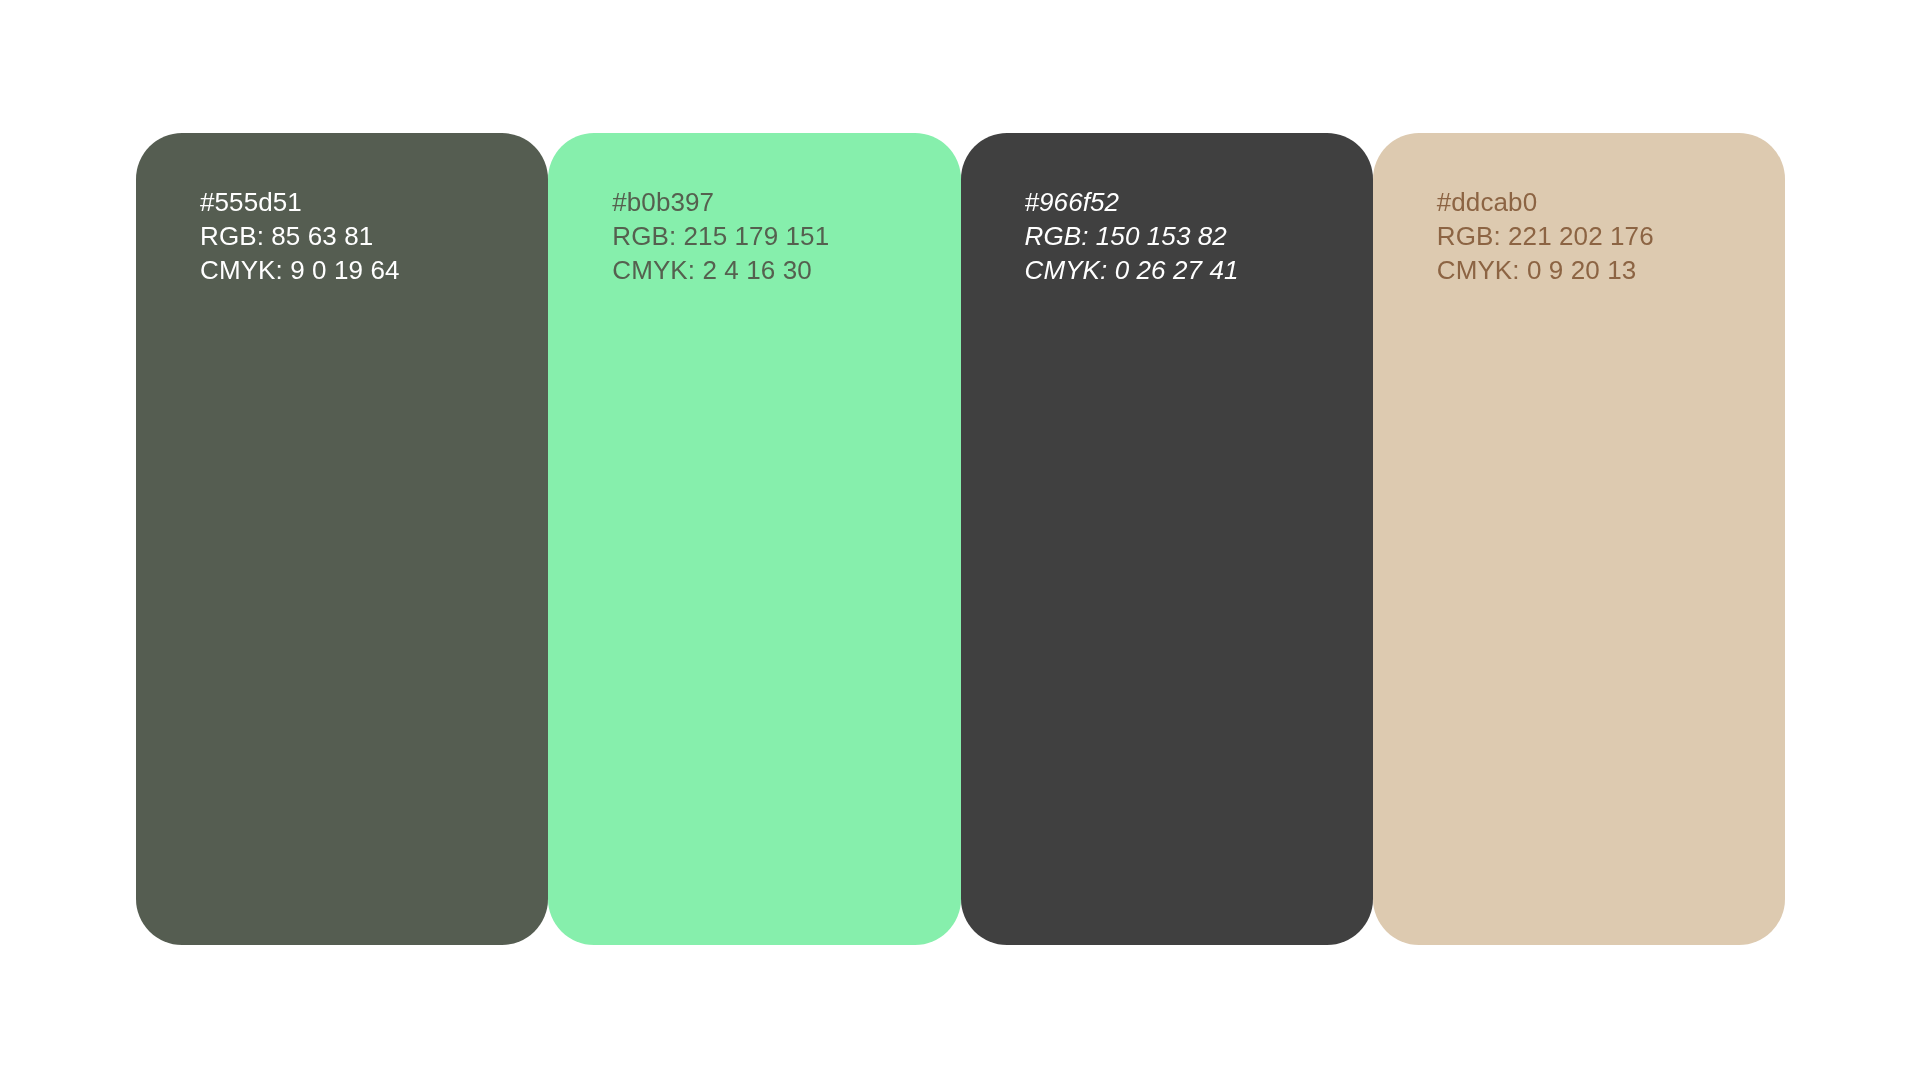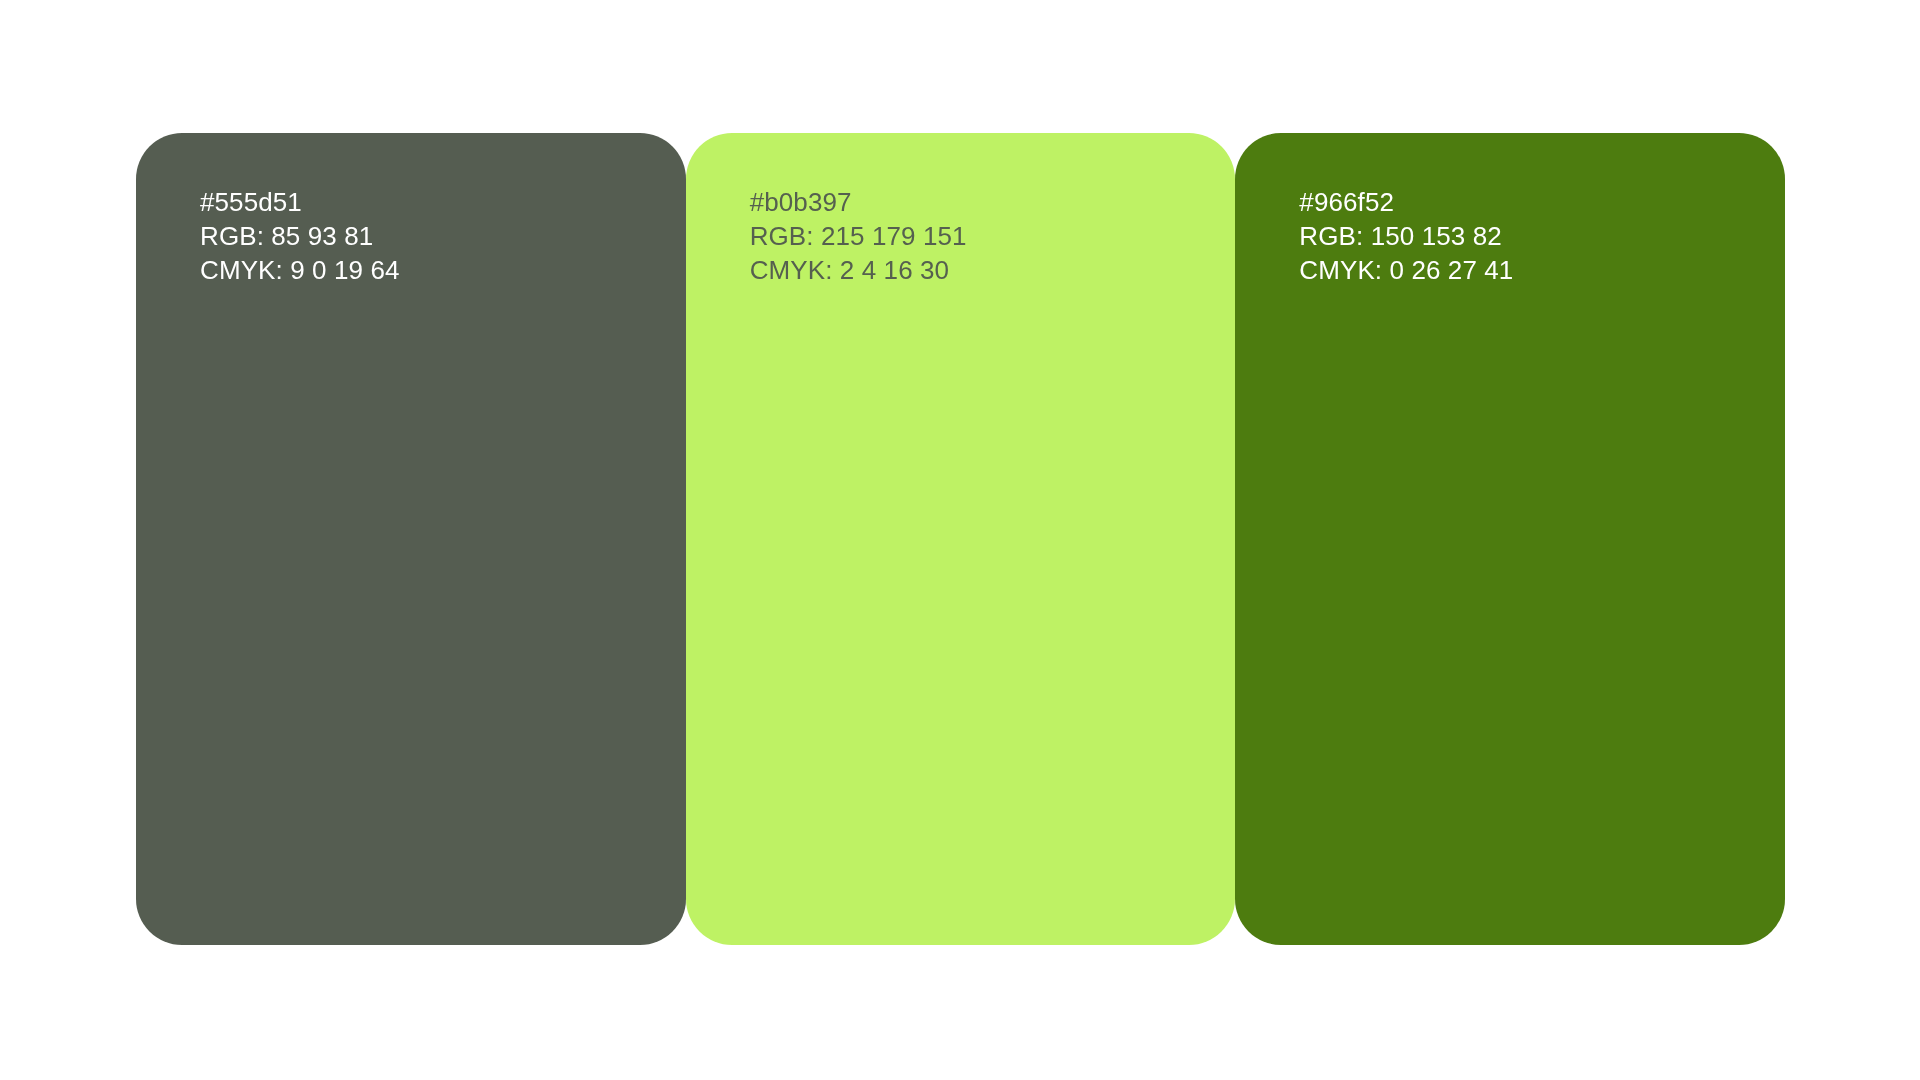--- a/index.html
+++ b/index.html
@@ -64,36 +64,43 @@
 </style>
 </head>
 <body>
 
 <div id="palette-board">
   <div class="swatch-row">
 
     <div class="swatch-card" style="background: rgb(85, 93, 81);">
       <div class="swatch-text text-light">
         <div class="swatch-line">#555d51</div>
-        <div class="swatch-line">RGB: 85 93 81</div>
+        <div class="swatch-line">RGB: 85 63 81</div>
         <div class="swatch-line">CMYK: 9 0 19 64</div>
       </div>
     </div>
 
-    <div class="swatch-card" style="background: #bef264;">
+    <div class="swatch-card" style="background: #86efac;">
       <div class="swatch-text text-dark-green">
         <div class="swatch-line">#b0b397</div>
         <div class="swatch-line">RGB: 215 179 151</div>
         <div class="swatch-line">CMYK: 2 4 16 30</div>
       </div>
     </div>
 
-    <div class="swatch-card" style="background: #4d7c0f;">
+    <div class="swatch-card" style="background: #404040; font-style: italic;">
       <div class="swatch-text text-light">
         <div class="swatch-line">#966f52</div>
         <div class="swatch-line">RGB: 150 153 82</div>
         <div class="swatch-line">CMYK: 0 26 27 41</div>
       </div>
     </div>
 
+    <div class="swatch-card" style="background: rgb(221, 202, 176);">
+      <div class="swatch-text text-brown">
+        <div class="swatch-line">#ddcab0</div>
+        <div class="swatch-line">RGB: 221 202 176</div>
+        <div class="swatch-line">CMYK: 0 9 20 13</div>
+      </div>
+    </div>
 
   </div>
 </div>
 
 </body></html>

